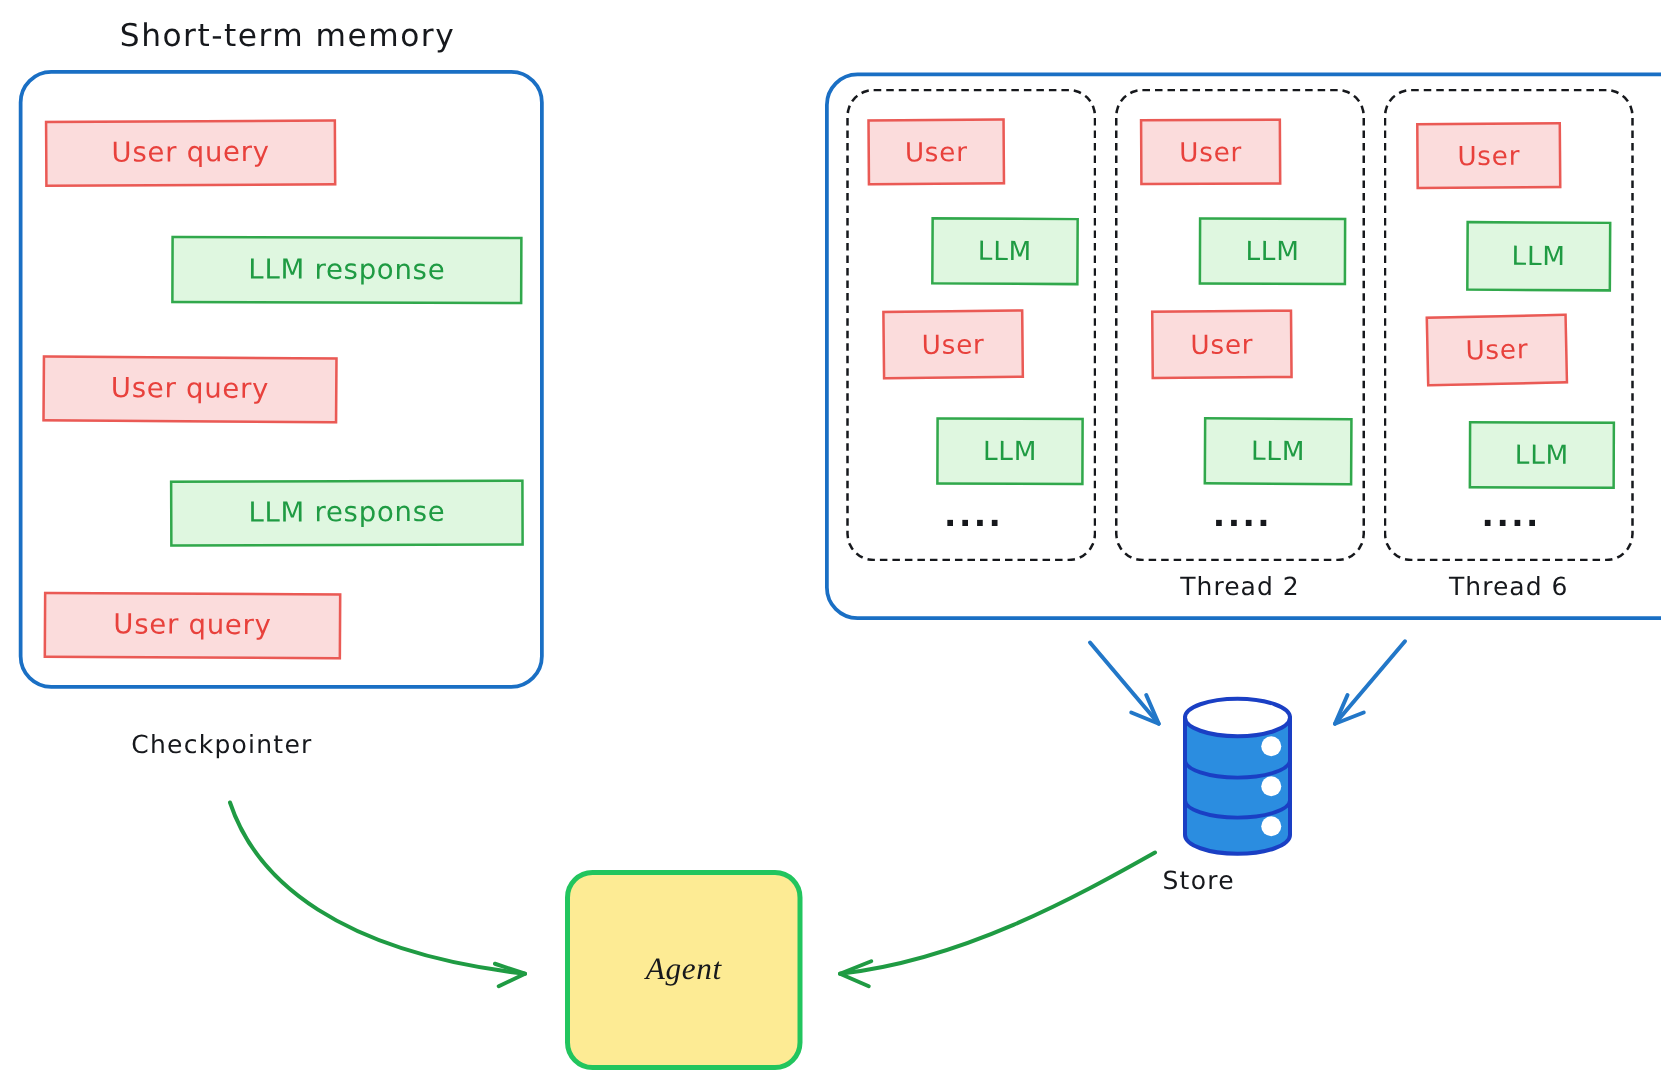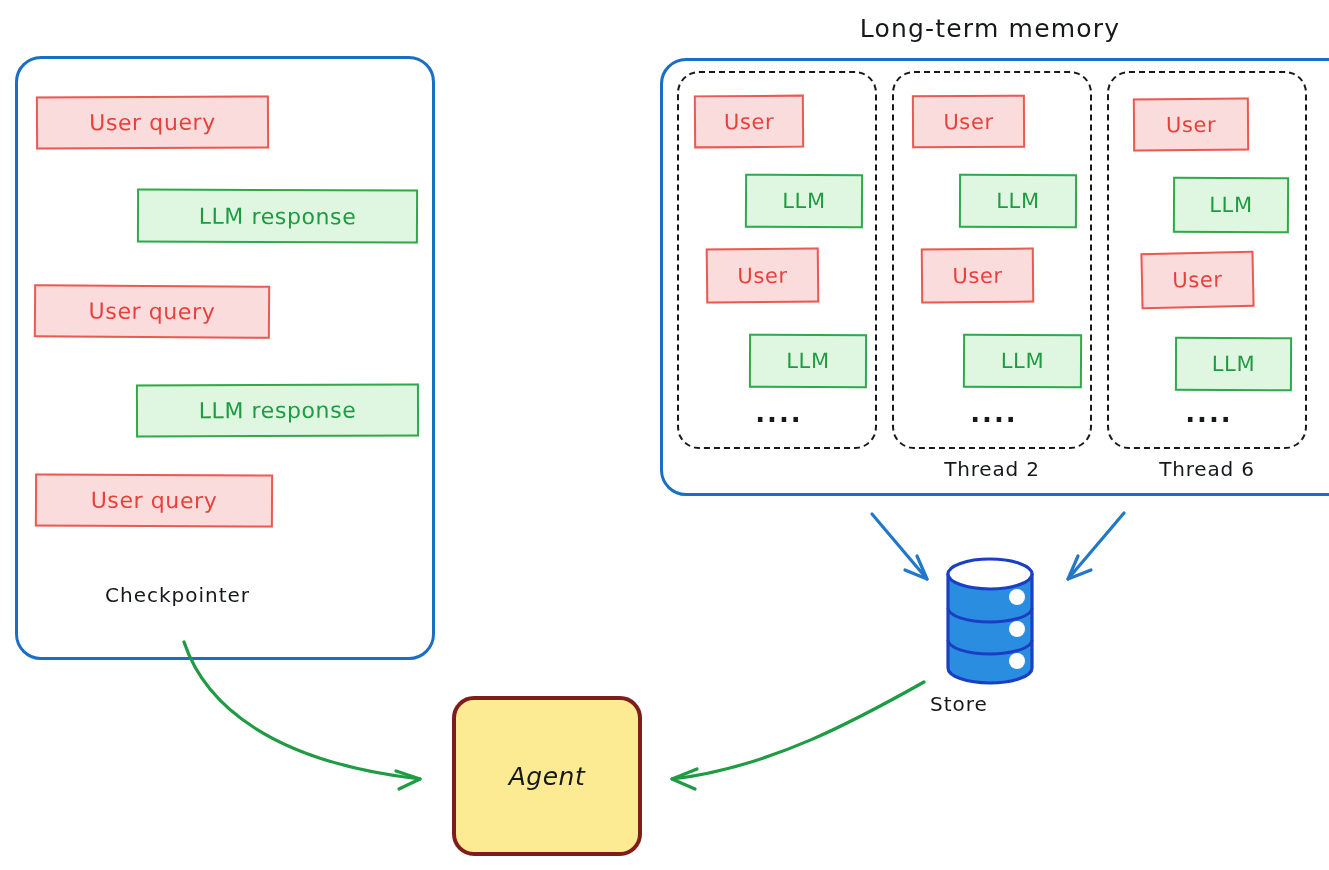--- a/index.html
+++ b/index.html
@@ -80,29 +80,30 @@
     color: #16181c;
     letter-spacing: 2px;
     text-align: center;
     font-weight: 700;
     line-height: 1;
   }
 
   
   .agent-box {
     background: #fdeb94;
-    border: 4px solid #7f1d1d;
+    border: 4px solid #22c55e;
     border-radius: 22px;
     display: flex;
     align-items: center;
     justify-content: center;
     font-size: 25px;
     font-style: italic;
     color: #16181c;
     letter-spacing: 0.5px;
+    font-family: Liberation Serif, serif;
   }
 
   
   .caption {
     font-size: 20px;
     color: #16181c;
     letter-spacing: 1px;
     white-space: nowrap;
   }
 
@@ -112,22 +113,23 @@
     left: 0; top: 0;
     width: 1329px; height: 870px;
     pointer-events: none;
   }
 </style>
 </head>
 <body>
 
 <div id="canvas">
 
-
-  <div class="abs blue-panel" style="left:15px; top:56px; width:420px; height:604px;">
+  <div class="abs section-title" style="left:0px; top:14px; width:460px;">Short-term memory</div>
+
+  <div class="abs blue-panel" style="left:15px; top:56px; width:420px; height:495px;">
 
     <div class="abs chip user" style="left:18px; top:37px; width:233px; height:53px; transform:rotate(-0.3deg);">
       <span>User query</span>
     </div>
 
     <div class="abs chip llm" style="left:119px; top:130px; width:281px; height:54px; transform:rotate(0.2deg);">
       <span>LLM response</span>
     </div>
 
     <div class="abs chip user" style="left:16px; top:226px; width:236px; height:53px; transform:rotate(0.4deg);">
@@ -138,21 +140,20 @@
       <span>LLM response</span>
     </div>
 
     <div class="abs chip user" style="left:17px; top:415px; width:238px; height:53px; transform:rotate(0.3deg);">
       <span>User query</span>
     </div>
   </div>
 
   <div class="abs caption" style="left:105px; top:583px;">Checkpointer</div>
 
-  <div class="abs section-title" style="left:660px; top:14px; width:660px;">Long-term memory</div>
 
   <div class="abs blue-panel" style="left:660px; top:58px; width:752px; height:438px;">
 
     <div class="abs thread-box" style="left:14px; top:10px; width:200px; height:378px;">
       <div class="abs chip user small" style="left:15px; top:22px; width:110px; height:53px; transform:rotate(-0.4deg);">
         <span>User</span>
       </div>
       <div class="abs chip llm small" style="left:66px; top:101px; width:118px; height:54px; transform:rotate(0.3deg);">
         <span>LLM</span>
       </div>

